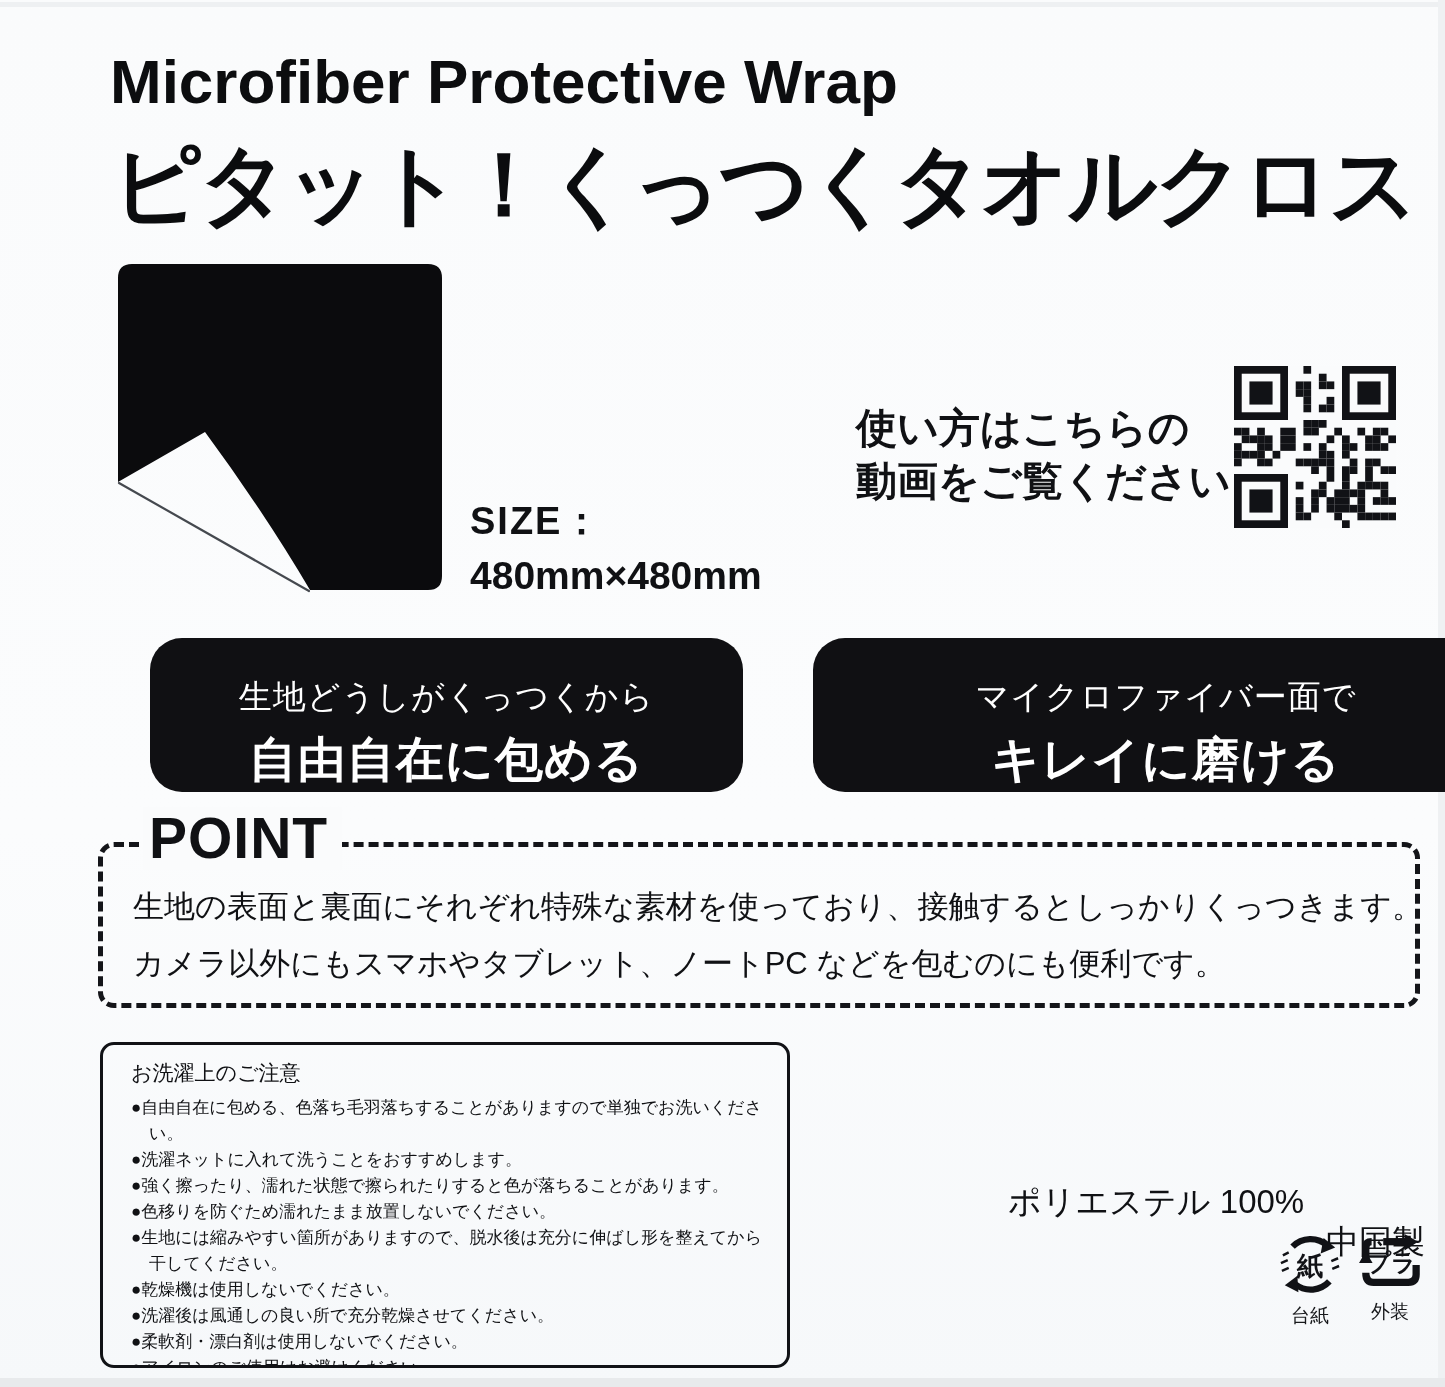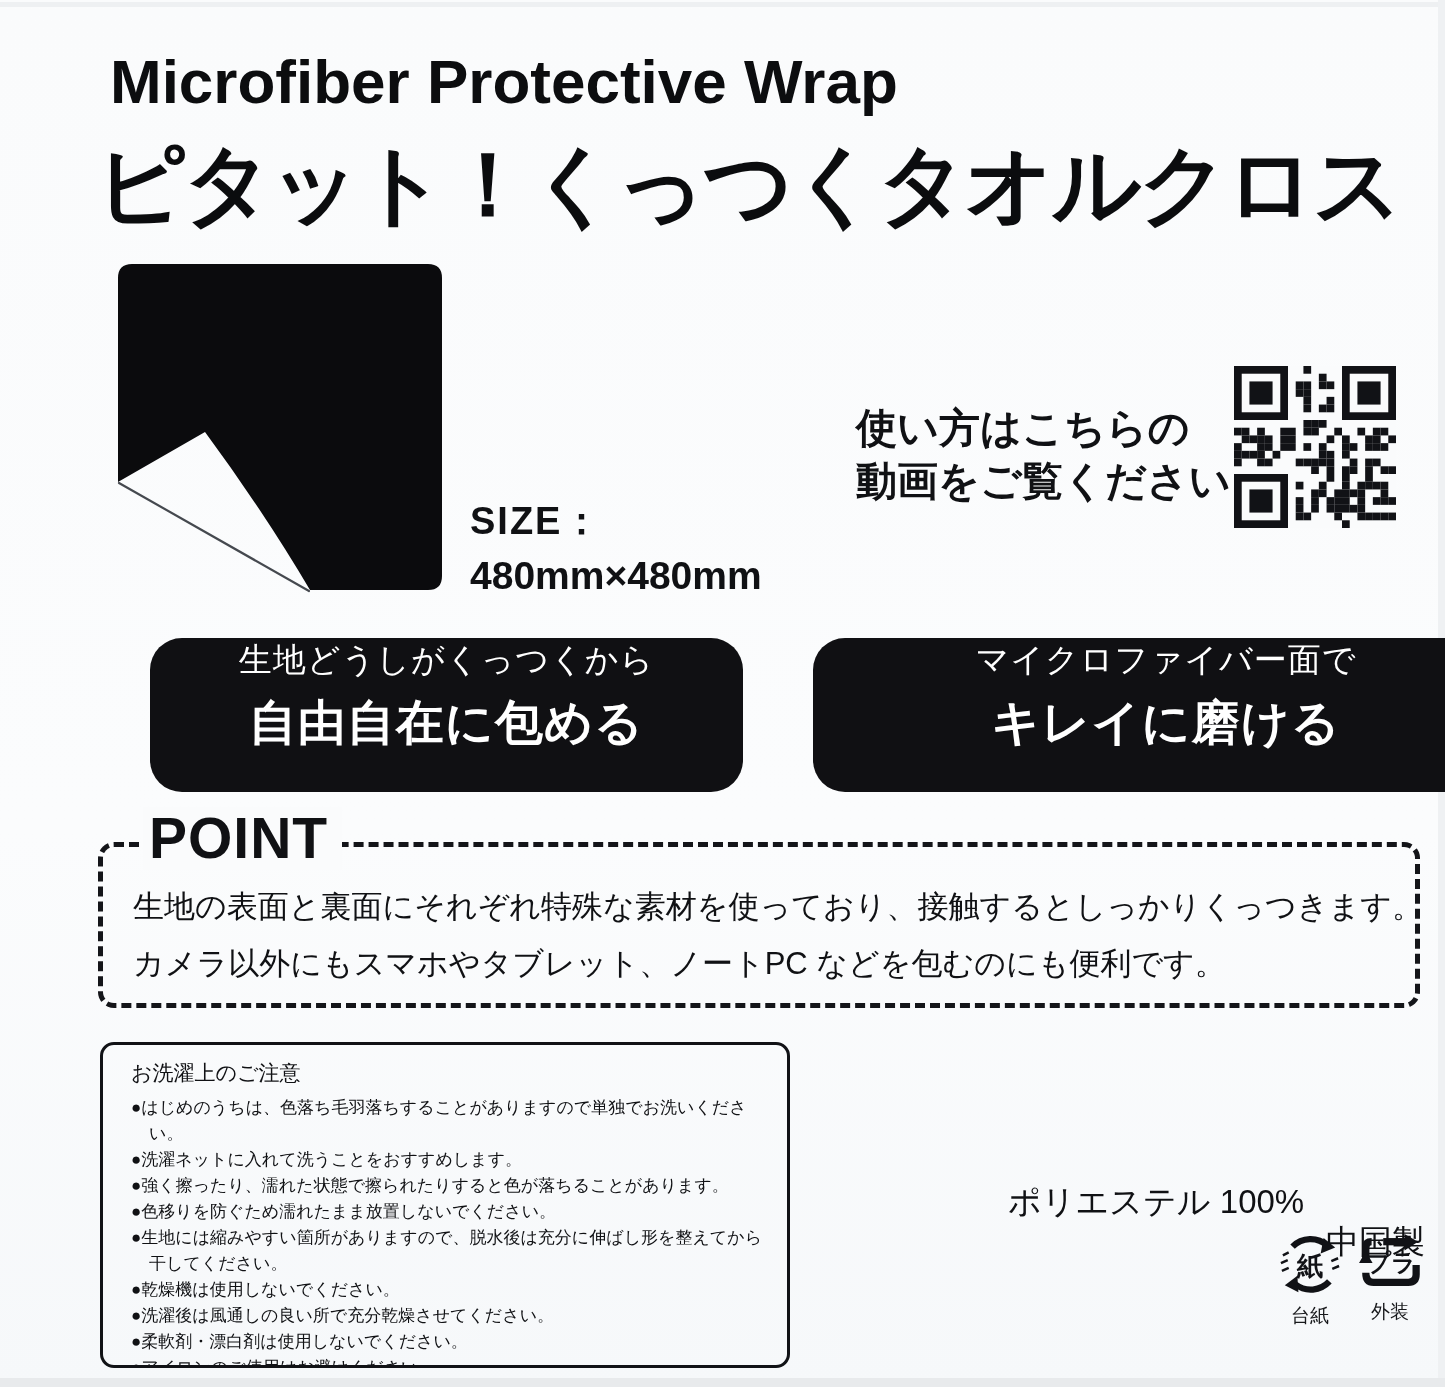--- a/index.html
+++ b/index.html
@@ -16,21 +16,21 @@
   .scan-top{position:absolute;left:0;top:2px;width:1445px;height:5px;background:#eef0f2;}
   .scan-right{position:absolute;right:0;top:0;width:7px;height:1387px;background:#eff1f3;}
   .scan-bottom{position:absolute;left:0;bottom:0;width:1445px;height:9px;background:#e8eaec;}
 
   .title-en{
     position:absolute;left:110px;top:46px;
     font-size:62px;font-weight:700;letter-spacing:0;
     color:#0c0d0f;white-space:nowrap;
   }
   .title-jp{
-    position:absolute;left:96px;top:126px;
+    position:absolute;left:112px;top:126px;
     font-size:88px;font-weight:900;letter-spacing:-3px;
     color:#0b0c0e;white-space:nowrap;
   }
 
   .cloth{position:absolute;left:104px;top:262px;}
 
   .size-block{position:absolute;left:470px;top:496px;}
   .size-label{font-size:38px;font-weight:700;letter-spacing:2px;}
   .size-value{font-size:39px;font-weight:700;margin-top:7px;white-space:nowrap;}
 
@@ -38,21 +38,21 @@
     position:absolute;left:856px;top:402px;
     font-size:41px;font-weight:700;line-height:53px;white-space:nowrap;
   }
 
   .qr{position:absolute;left:1234px;top:366px;width:162px;height:162px;}
 
   .feature{
     position:absolute;top:638px;height:154px;
     background:#101013;border-radius:32px;
     color:#ffffff;text-align:center;
-    display:flex;flex-direction:column;justify-content:flex-start;align-items:center;
+    display:flex;flex-direction:column;justify-content:flex-end;align-items:center;
   }
   .feature-1{left:150px;width:593px;}
   .feature-2{left:813px;width:706px;}
   .feature .sub{font-size:33px;font-weight:500;letter-spacing:1px;}
   .feature .main{font-size:48px;font-weight:800;margin-top:8px;letter-spacing:1px;}
 
   .point-box{
     position:absolute;left:98px;top:842px;width:1322px;height:166px;
     border:5px dashed #141519;border-radius:16px;
   }
@@ -257,21 +257,21 @@
   <div class="point-box">
     <div class="point-heading">POINT</div>
     <div class="point-body">
       <div class="point-line">生地の表面と裏面にそれぞれ特殊な素材を使っており、接触するとしっかりくっつきます。</div>
       <div class="point-line">カメラ以外にもスマホやタブレット、ノートPC などを包むのにも便利です。</div>
     </div>
   </div>
 
   <div class="care-box">
     <div class="care-title">お洗濯上のご注意</div>
-    <div class="care-item">●はじめのうちは、色落ち毛羽落ちすることがありますので単独でお洗いください。</div>
+    <div class="care-item">●自由自在に包める、色落ち毛羽落ちすることがありますので単独でお洗いください。</div>
     <div class="care-item">●洗濯ネットに入れて洗うことをおすすめします。</div>
     <div class="care-item">●強く擦ったり、濡れた状態で擦られたりすると色が落ちることがあります。</div>
     <div class="care-item">●色移りを防ぐため濡れたまま放置しないでください。</div>
     <div class="care-item">●生地には縮みやすい箇所がありますので、脱水後は充分に伸ばし形を整えてから干してください。</div>
     <div class="care-item">●乾燥機は使用しないでください。</div>
     <div class="care-item">●洗濯後は風通しの良い所で充分乾燥させてください。</div>
     <div class="care-item">●柔軟剤・漂白剤は使用しないでください。</div>
     <div class="care-item">●アイロンのご使用はお避けください。</div>
 
   </div>

